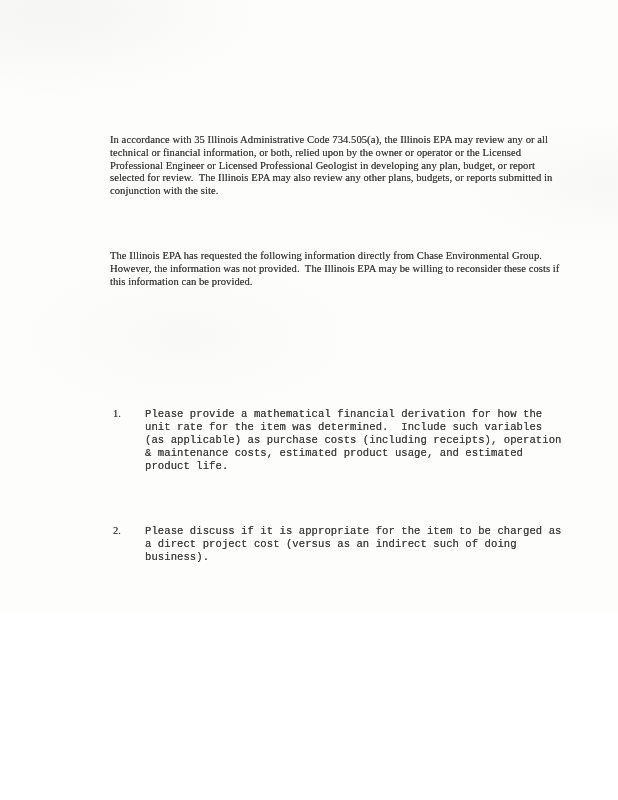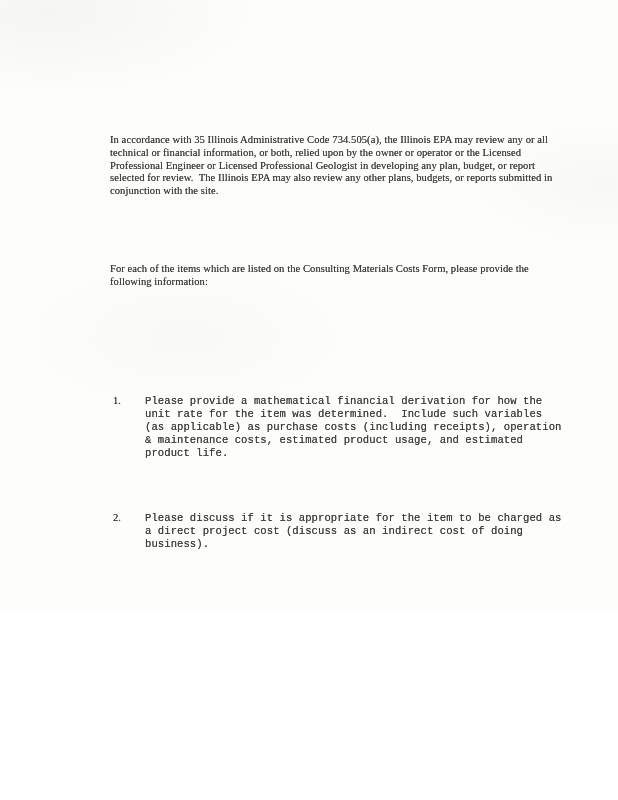--- a/index.html
+++ b/index.html
@@ -54,30 +54,30 @@
   }
 </style>
 </head>
 <body>
 
 <div class="scan-page">
   <div class="content">
 
     <p class="para">In accordance with 35 Illinois Administrative Code 734.505(a), the Illinois EPA may review any or all technical or financial information, or both, relied upon by the owner or operator or the Licensed Professional Engineer or Licensed Professional Geologist in developing any plan, budget, or report selected for review.  The Illinois EPA may also review any other plans, budgets, or reports submitted in conjunction with the site.</p>
 
+    <p class="para">The Illinois EPA has requested the following information directly from Chase Environmental Group.  However, the information was not provided.  The Illinois EPA may be willing to reconsider these costs if this information can be provided.</p>
 
-    <p class="para">For each of the items which are listed on the Consulting Materials Costs Form, please provide the following information:</p>
 
     <div class="num-list">
 
       <div class="num-item">
         <span class="num">1.</span>
         <span class="item-text">Please provide a mathematical financial derivation for how the unit rate for the item was determined.  Include such variables (as applicable) as purchase costs (including receipts), operation &amp; maintenance costs, estimated product usage, and estimated product life.</span>
       </div>
 
       <div class="num-item">
         <span class="num">2.</span>
-        <span class="item-text">Please discuss if it is appropriate for the item to be charged as a direct project cost (discuss as an indirect cost of doing business).</span>
+        <span class="item-text">Please discuss if it is appropriate for the item to be charged as a direct project cost (versus as an indirect such of doing business).</span>
       </div>
 
     </div>
   </div>
 </div>
 
 </body></html>

